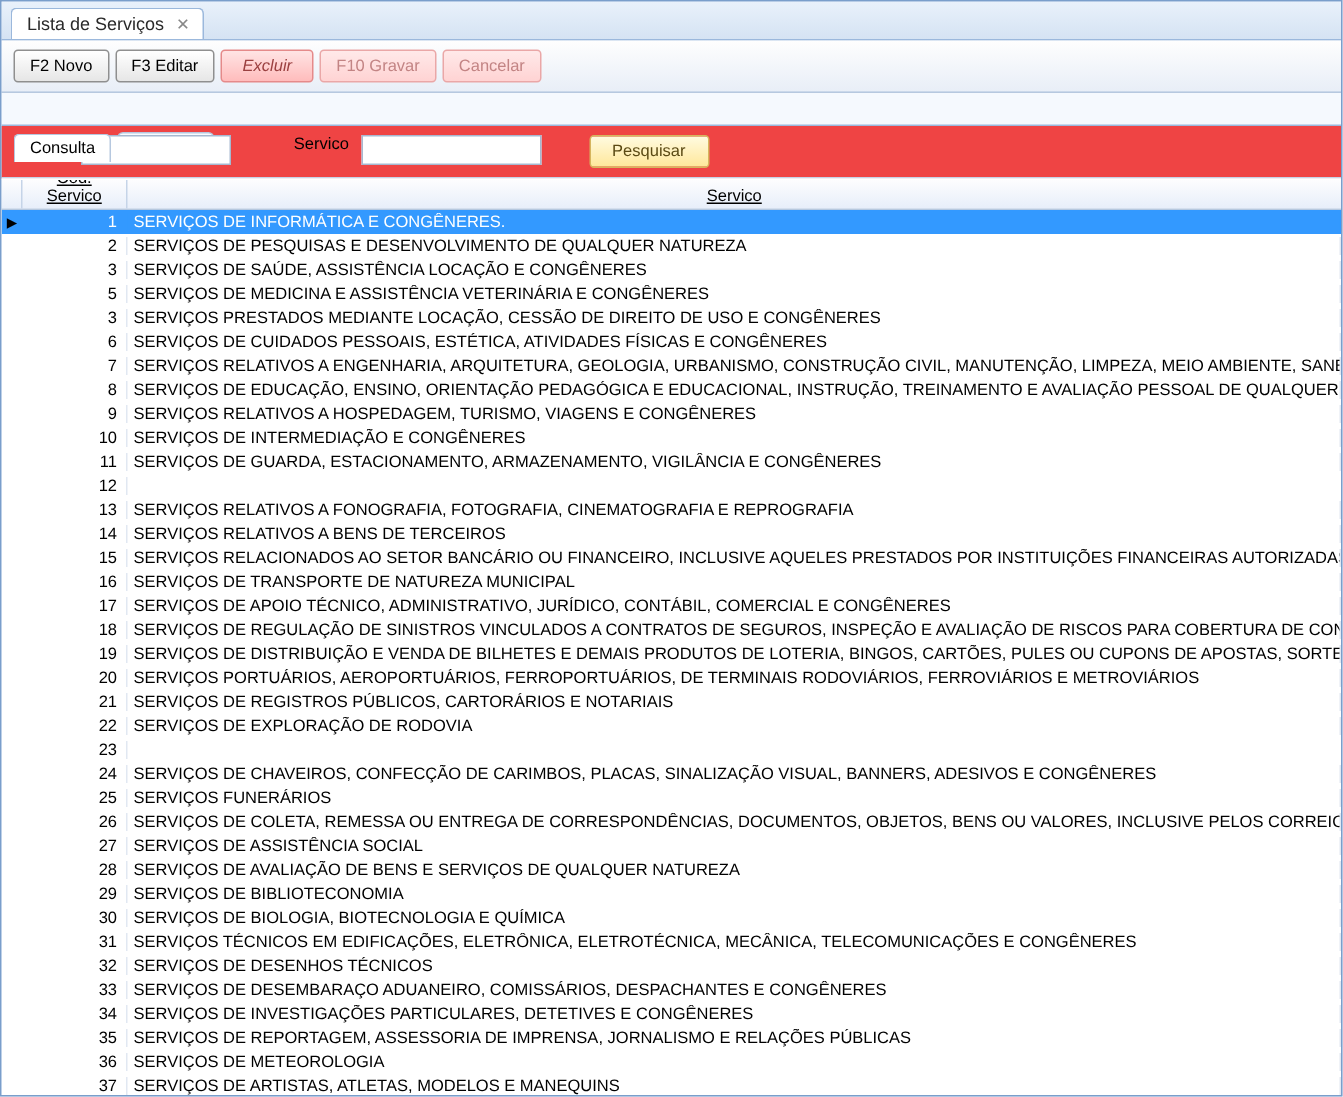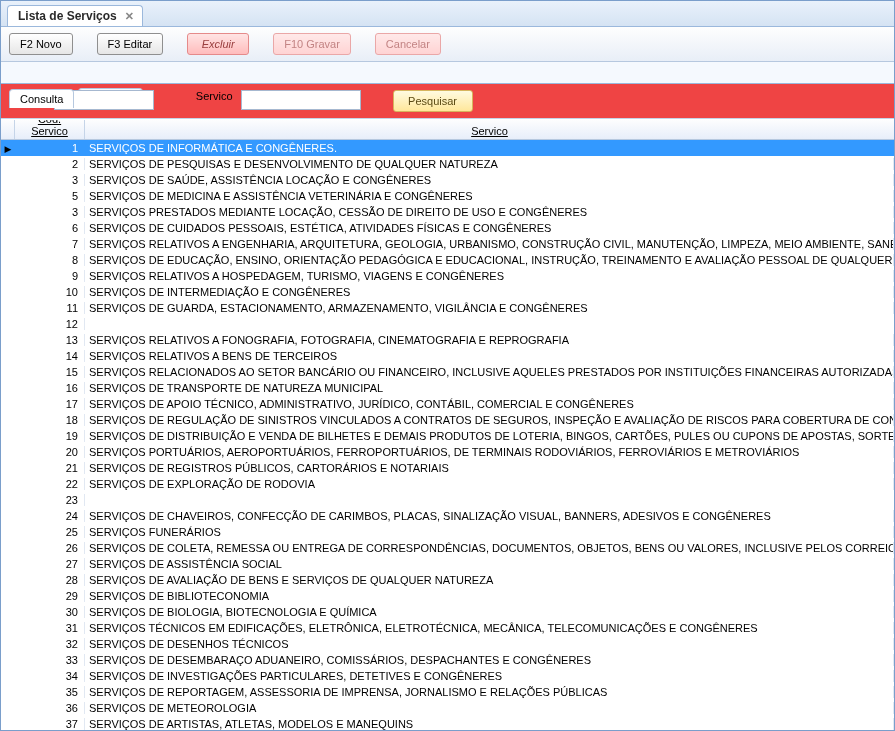--- a/index.html
+++ b/index.html
@@ -20,35 +20,35 @@
   }
   .window-tab {
     display: inline-flex;
     align-items: center;
     background: #fff;
     border: 1px solid #9bb8dc;
     border-bottom: none;
     border-radius: 4px 4px 0 0;
     padding: 3px 8px 3px 10px;
     font-size: 12px;
-    font-weight: bold;
+    font-weight: normal;
     color: #2a2a2a;
     gap: 8px;
   }
   .window-tab .close {
     color: #888;
     font-size: 11px;
     cursor: pointer;
   }
   .toolbar {
     background: linear-gradient(#fefefe, #e8eef7);
     padding: 6px 8px;
     border-bottom: 1px solid #b6c8df;
     display: flex;
-    gap: 24px;
+    gap: 4px;
   }
   .btn {
     min-width: 62px;
     height: 22px;
     font-size: 11px;
     border: 1px solid #8f8f8f;
     border-radius: 3px;
     background: linear-gradient(#fff, #e6e6e6);
     cursor: pointer;
     padding: 0 10px;

